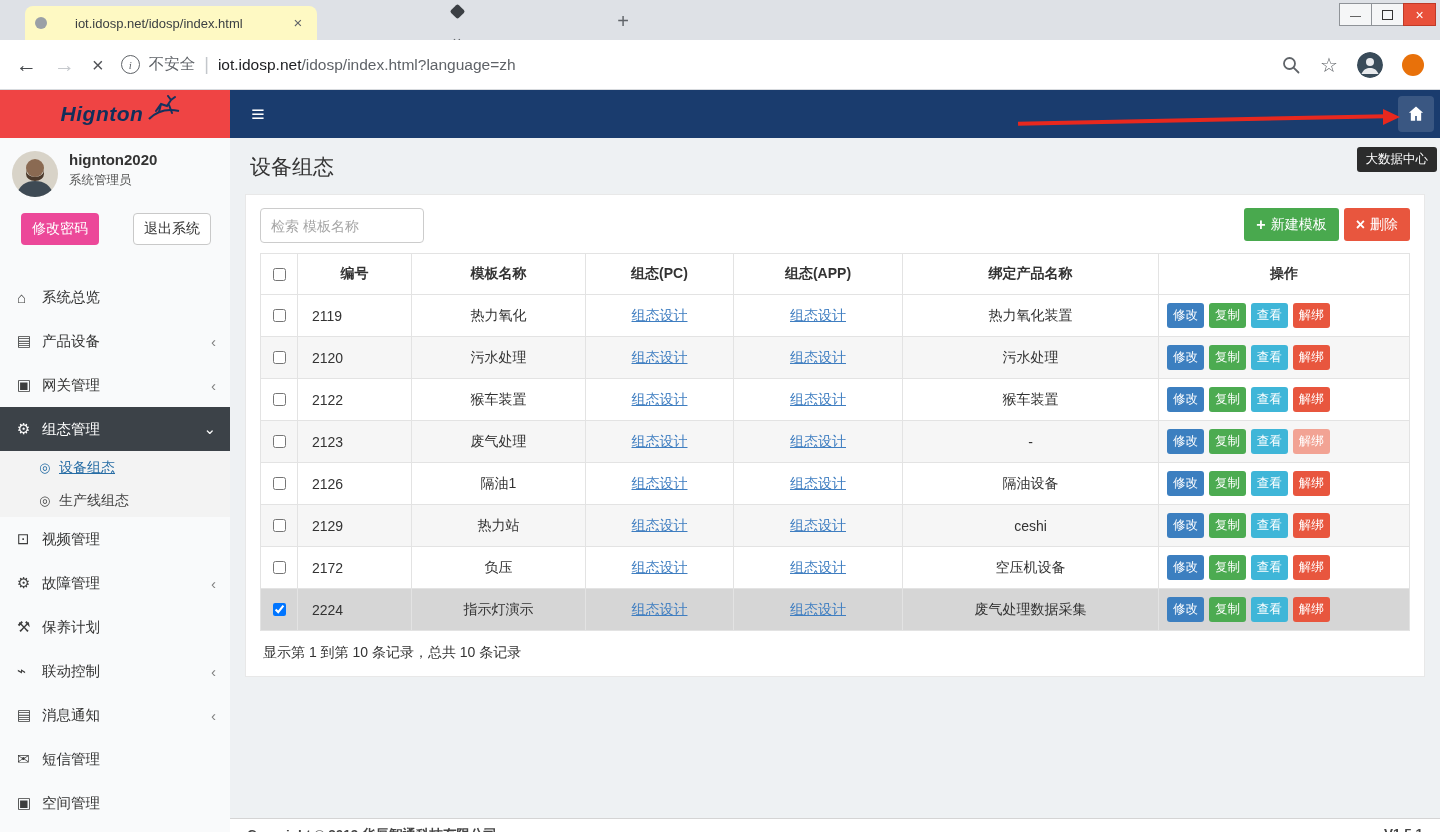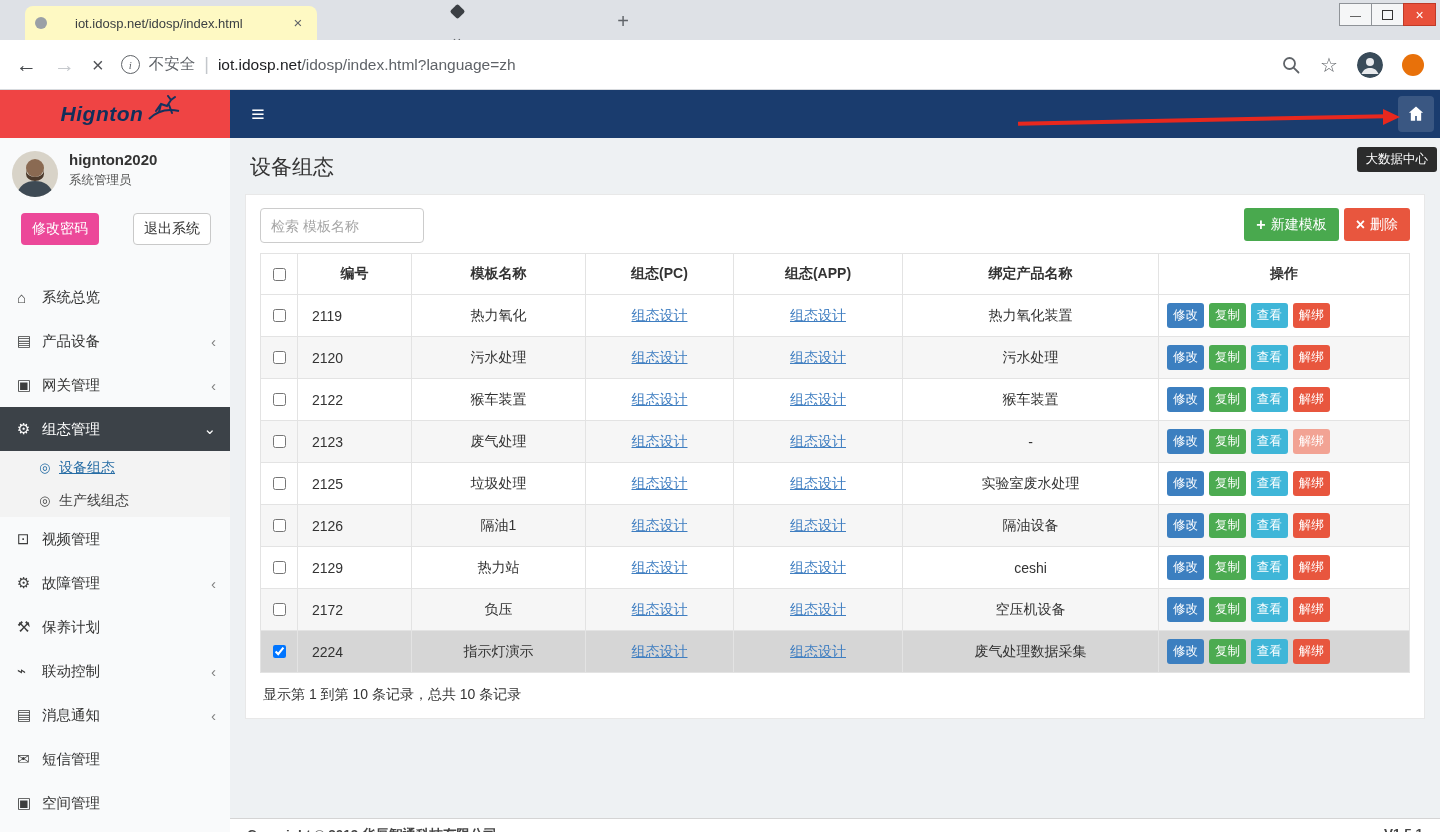--- a/index.html
+++ b/index.html
@@ -352,34 +352,20 @@
     <td class="col-product">-</td>
     <td class="col-actions">
       <button class="abtn modify">修改</button>
       <button class="abtn copy">复制</button>
       <button class="abtn view">查看</button>
       <button class="abtn unbind disabled">解绑</button>
     </td>
   </tr>
             <tr>
     <td class="col-check"><input type="checkbox" style=""></td>
-    <td class="col-id">2125</td>
-    <td class="col-name">垃圾处理</td>
-    <td class="col-pc"><a class="design-link">组态设计</a></td>
-    <td class="col-app"><a class="design-link">组态设计</a></td>
-    <td class="col-product">实验室废水处理</td>
-    <td class="col-actions">
-      <button class="abtn modify">修改</button>
-      <button class="abtn copy">复制</button>
-      <button class="abtn view">查看</button>
-      <button class="abtn unbind">解绑</button>
-    </td>
-  </tr>
-            <tr>
-    <td class="col-check"><input type="checkbox" style=""></td>
     <td class="col-id">2126</td>
     <td class="col-name">隔油1</td>
     <td class="col-pc"><a class="design-link">组态设计</a></td>
     <td class="col-app"><a class="design-link">组态设计</a></td>
     <td class="col-product">隔油设备</td>
     <td class="col-actions">
       <button class="abtn modify">修改</button>
       <button class="abtn copy">复制</button>
       <button class="abtn view">查看</button>
       <button class="abtn unbind">解绑</button>

